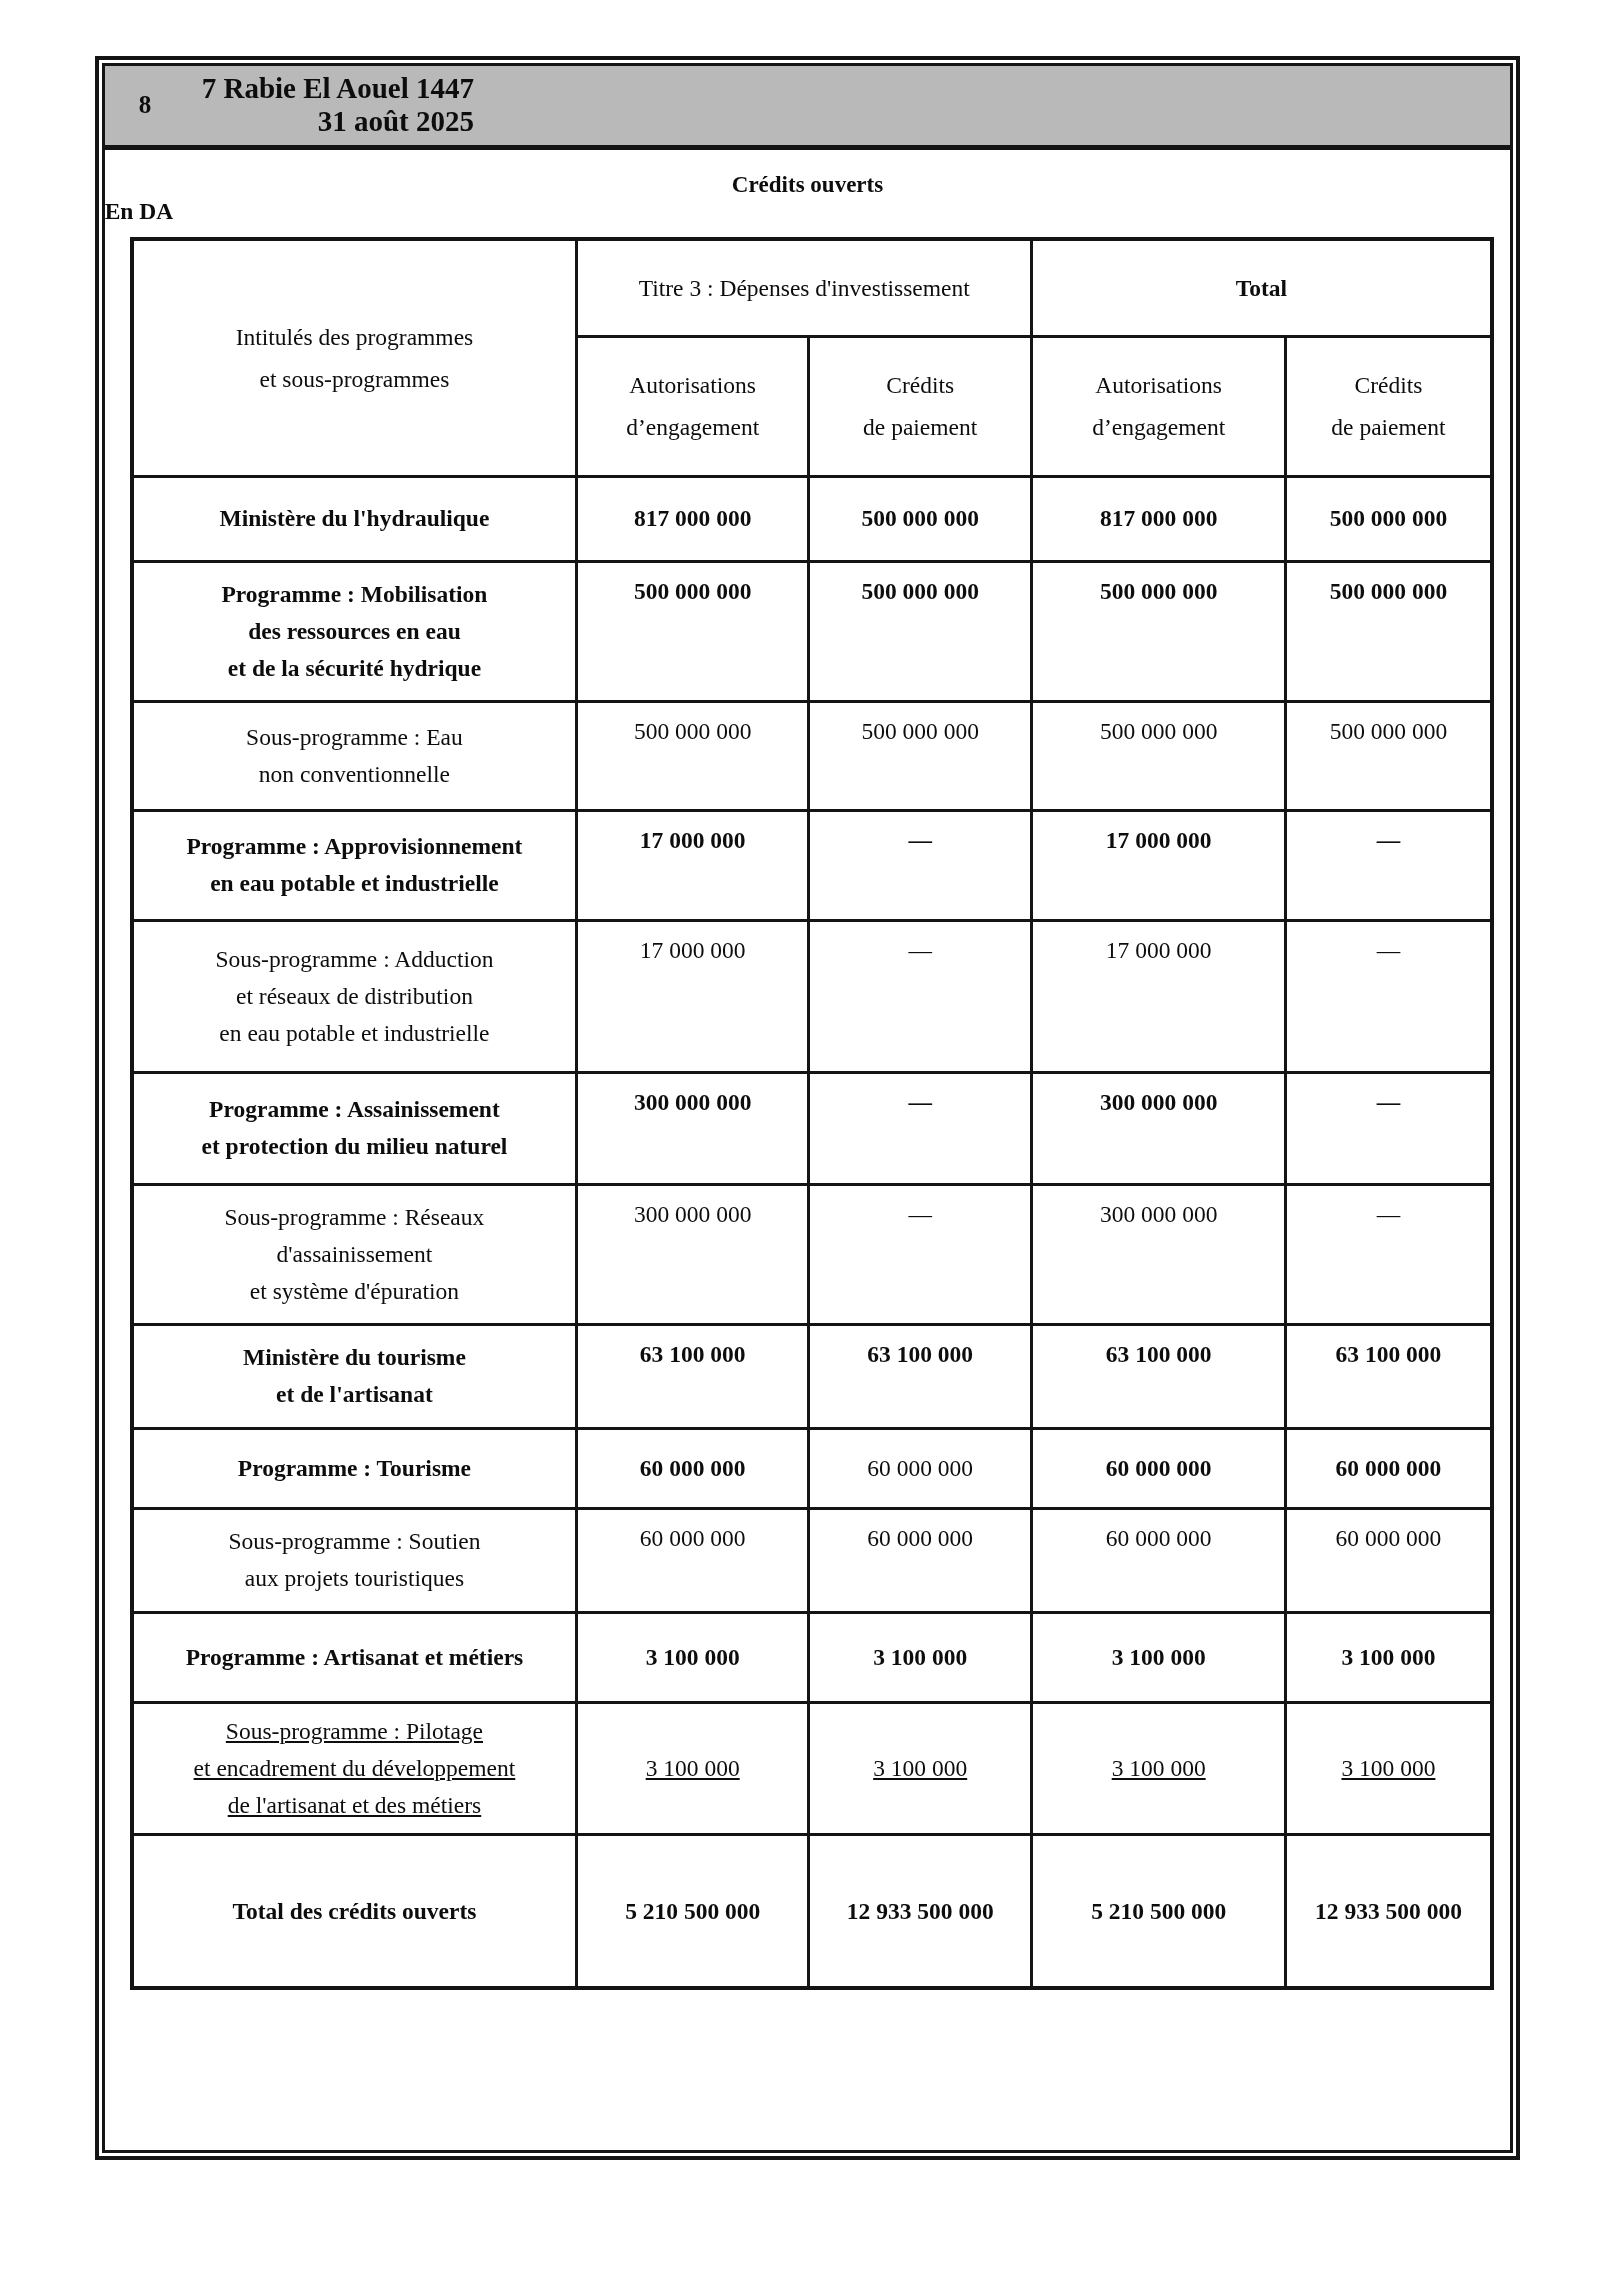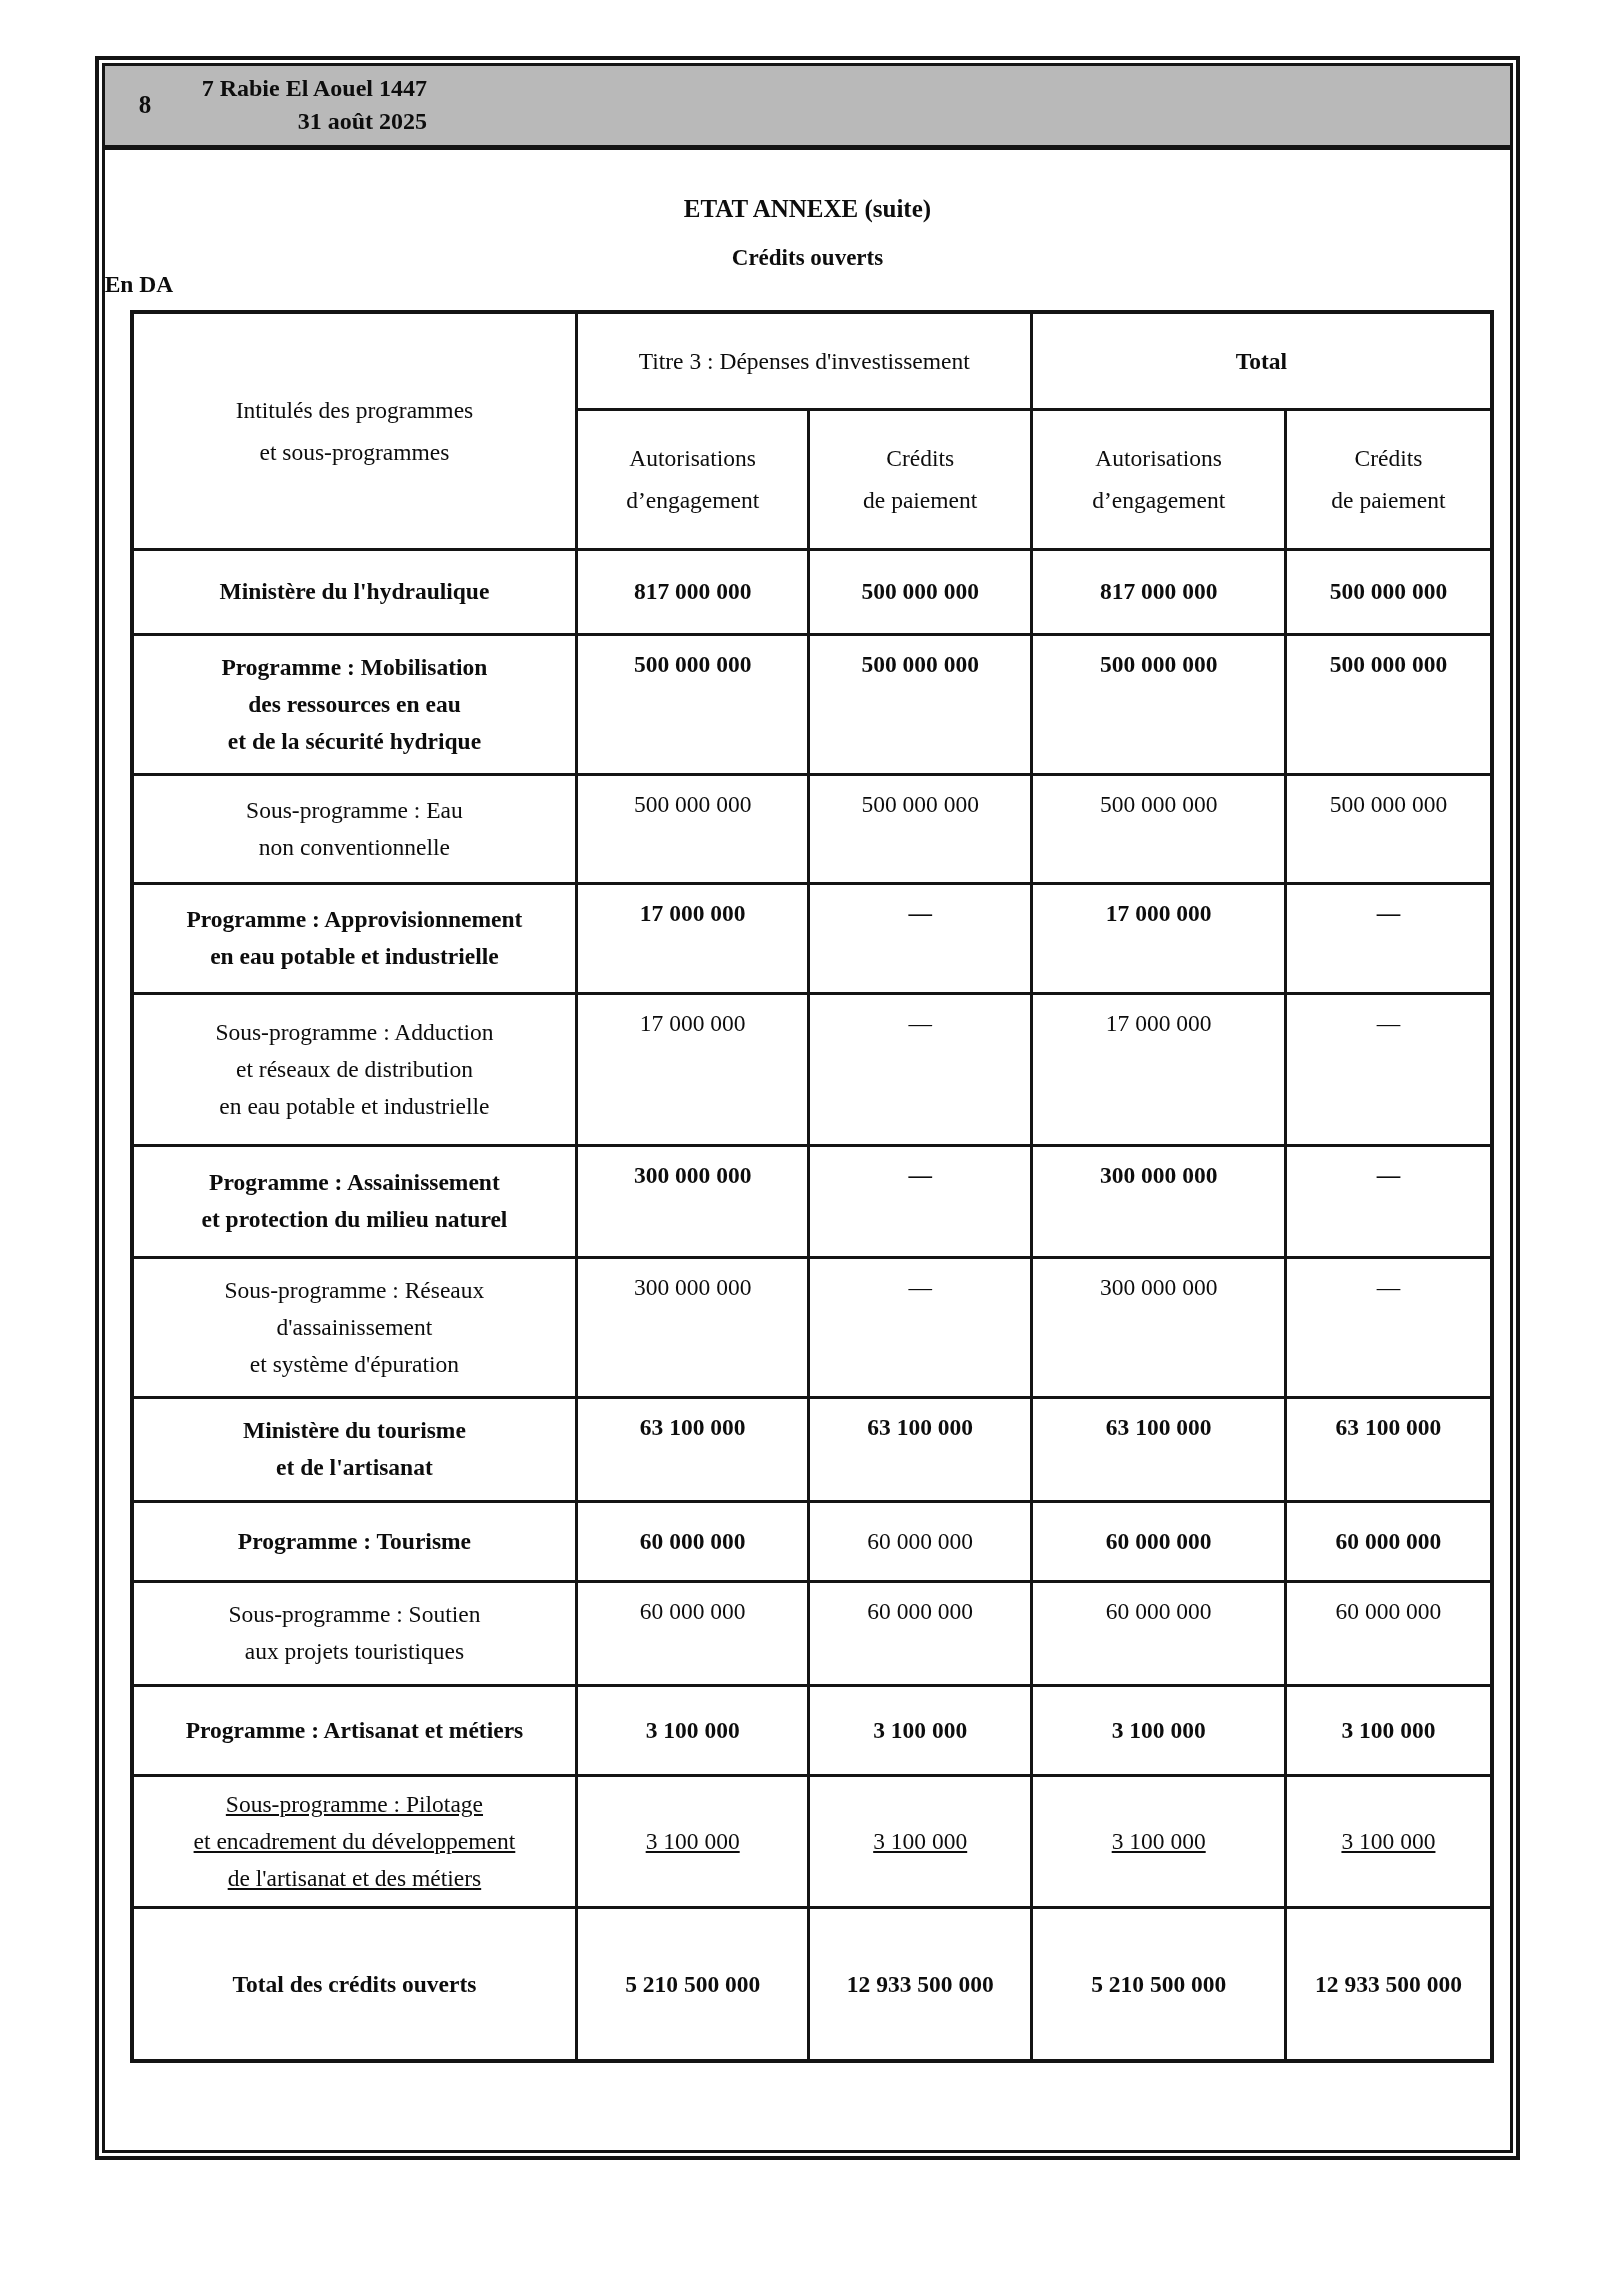--- a/index.html
+++ b/index.html
@@ -29,21 +29,21 @@
     height: 84px;
     background: #b9b9b9;
     border-bottom: 5.4px solid #141414;
     display: flex;
     align-items: center;
     padding: 0 12.7px 0 34px;
     font-weight: bold;
   }
   .page-number { font-size: 25px; width: 63px; }
   .journal-title { flex: 1; text-align: center; font-size: 24.4px; letter-spacing: 0.3px; }
-  .issue-date { text-align: right; font-size: 24px; line-height: 33px; white-space: nowrap; }
+  .issue-date { text-align: right; font-size: 29px; line-height: 33px; white-space: nowrap; }
   
   .title-annex  { margin-top: 45px; text-align: center; font-size: 25px; font-weight: bold; }
   .title-credits{ margin-top: 22px; text-align: center; font-size: 23px; font-weight: bold; }
   .currency-note{ margin: 0 33px 0 0; text-align: left; font-size: 23.5px; font-weight: bold; }
   
   table.budget {
     border-collapse: collapse;
     margin: 12.7px 0 0 25px;
     width: 1361px;
     border: 4.5px solid #141414;
@@ -88,21 +88,20 @@
   <div class="frame-inner">
 
     <div class="masthead">
       <div class="page-number">8</div>
       <div class="issue-date">
         <div>7 Rabie El Aouel 1447</div>
         <div>31 août 2025</div>
       </div>
     </div>
 
-    <div class="title-annex">ETAT ANNEXE (suite)</div>
     <div class="title-credits">Crédits ouverts</div>
     <div class="currency-note">En DA</div>
 
     <table class="budget">
       <colgroup>
         <col style="width:445px">
         <col style="width:232px">
         <col style="width:223px">
         <col style="width:254px">
         <col style="width:206px">

